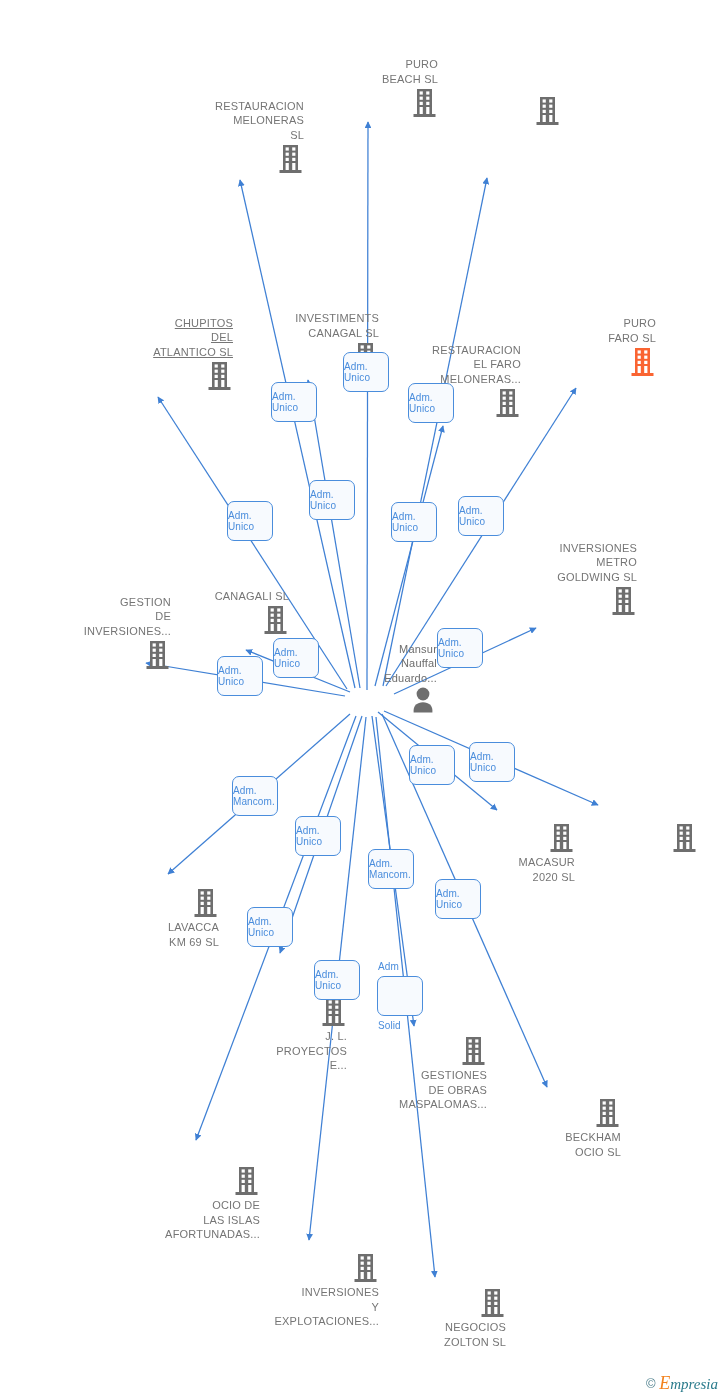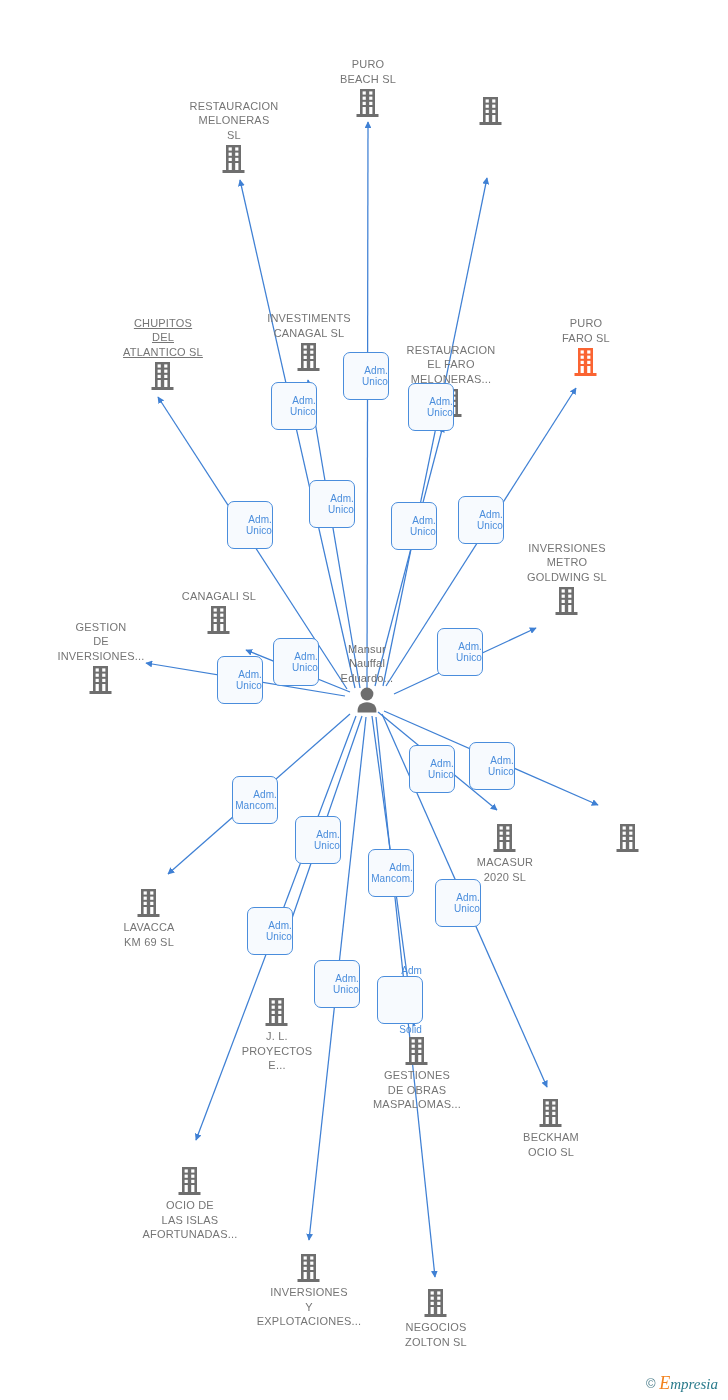--- a/index.html
+++ b/index.html
@@ -11,51 +11,51 @@
     position:relative;overflow:hidden;
   }
   #stage{position:absolute;left:0;top:0;width:728px;height:1400px;}
   #edges{position:absolute;left:0;top:0;width:728px;height:1400px;}
 
   
   .node{
     position:absolute;
     width:140px;
     margin-left:-70px;           
-    text-align:center;
+    text-align:right;
     color:#757575;
     font-size:11px;
     line-height:14.5px;
     letter-spacing:.2px;
     -webkit-font-smoothing:antialiased;
   }
   .node .lbl{display:block;white-space:pre-line;}
   .node .ico{display:block;line-height:0;}
   .node.above .lbl{margin-bottom:2px;}
   .node.below .lbl{margin-top:2px;}
 
   .node svg{display:inline-block;vertical-align:top;}
 
   
   .person .lbl{color:#6d6d6d;}
 
   
   .elabel{
     position:absolute;
-    width:46px;height:48px;
+    width:46px;height:40px;
     margin-left:-23px;margin-top:-20px;
     box-sizing:border-box;
     background:#f7fafe;
     border:1.3px solid #4a8ddc;
     border-radius:7px;
     color:#4a8ddc;
     font-size:10px;
     line-height:11px;
     display:flex;flex-direction:column;
-    align-items:flex-end;justify-content:center;
+    align-items:flex-start;justify-content:center;
     letter-spacing:.1px;
   }
   .elabel span{display:block;white-space:nowrap;}
 
   
   #watermark{
     position:absolute;right:10px;bottom:6px;
     font-size:15px;color:#2a7b8c;
     font-family:"Liberation Serif","DejaVu Serif",serif;
     font-style:italic;
@@ -239,21 +239,21 @@
               <rect x="14.2" y="3.4" width="3.2" height="3.2"></rect>
               <rect x="7.6" y="8.6" width="3.2" height="3.2"></rect>
               <rect x="14.2" y="8.6" width="3.2" height="3.2"></rect>
               <rect x="7.6" y="13.8" width="3.2" height="3.2"></rect>
               <rect x="14.2" y="13.8" width="3.2" height="3.2"></rect>
               <rect x="7.6" y="19.0" width="3.2" height="7.0"></rect>
               <rect x="14.2" y="19.0" width="3.2" height="7.0"></rect>
             </g>
           </svg></span>
       </div>
-      <div class="node above" style="left: 101px; top: 594.5px; margin-top: 25px;">
+      <div class="node above" style="left: 101px; top: 594.5px;">
         <span class="lbl">GESTION
 DE
 INVERSIONES...</span>
         <span class="ico"><svg width="26" height="30" viewBox="0 0 26 30" aria-hidden="true">
             <rect x="5" y="1" width="15" height="25" fill="#6e6e6e"></rect>
             <rect x="1.5" y="26" width="22" height="3" fill="#6e6e6e"></rect>
             <g fill="#ffffff">
               <rect x="7.6" y="3.4" width="3.2" height="3.2"></rect>
               <rect x="14.2" y="3.4" width="3.2" height="3.2"></rect>
               <rect x="7.6" y="8.6" width="3.2" height="3.2"></rect>

